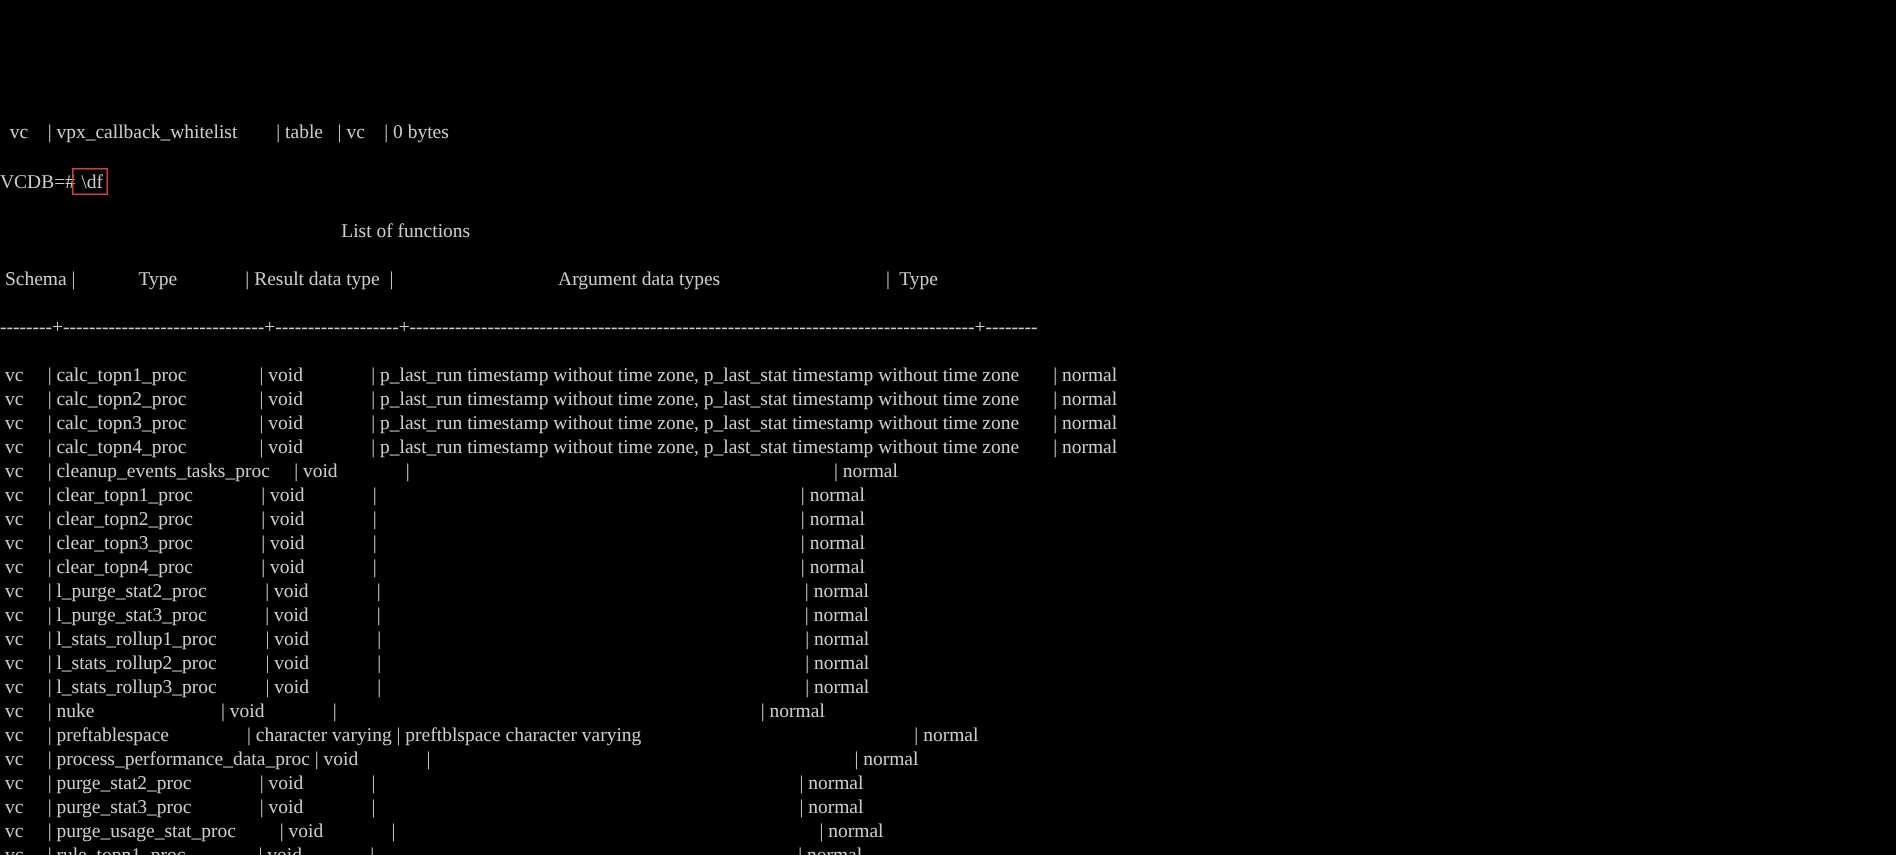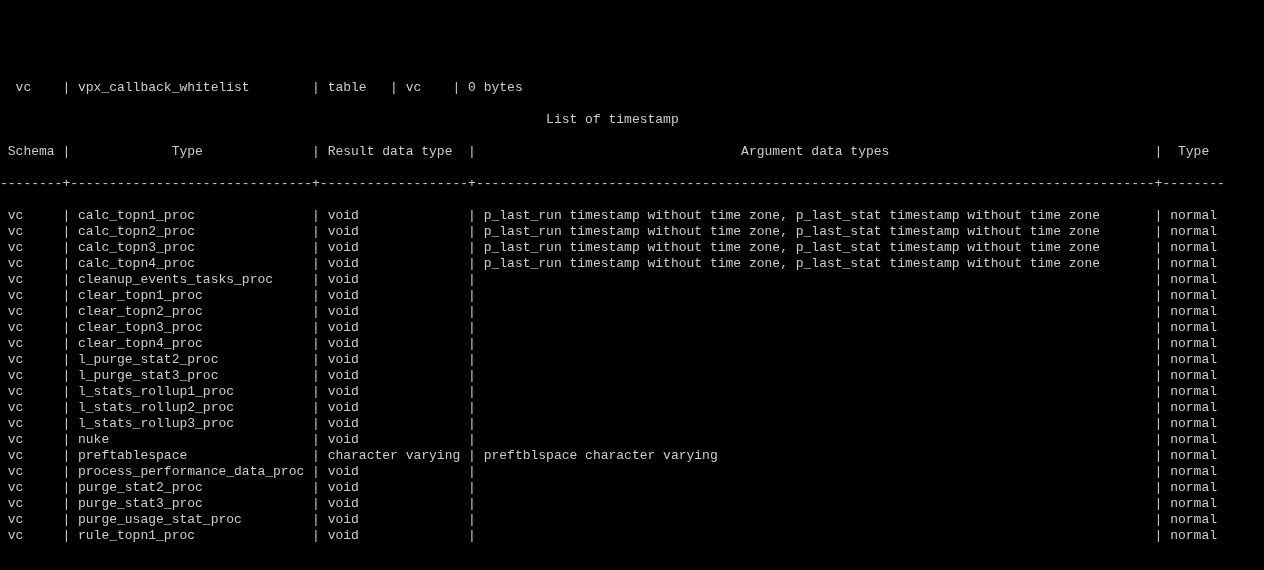--- a/index.html
+++ b/index.html
@@ -21,30 +21,32 @@
       padding: 0;
     }
     .highlight-box {
       border: 1px solid #d04040;
       padding: 0 2px;
       display: inline-block;
       margin-left: -2px;
     }
     .row {
       white-space: pre;
+      font-family: Liberation Serif, serif;
     }
   </style>
 </head>
 <body>
 
 
 
 <div class="terminal">
 <div class="row">  vc    | vpx_callback_whitelist        | table   | vc    | 0 bytes</div>
-<div class="row">                                                                      List of timestamp                                                                      </div>
+<div class="row"><span>VCDB=#</span><span class="highlight-box"><span> \df</span></span></div>
+<div class="row">                                                                      List of functions                                                                      </div>
 <div class="row"> Schema |             Type              | Result data type  |                                  Argument data types                                  |  Type  </div>
 <div class="row">--------+-------------------------------+-------------------+---------------------------------------------------------------------------------------+--------</div>
 <div id="tbody"><div class="row"> vc     | calc_topn1_proc               | void              | p_last_run timestamp without time zone, p_last_stat timestamp without time zone       | normal</div><div class="row"> vc     | calc_topn2_proc               | void              | p_last_run timestamp without time zone, p_last_stat timestamp without time zone       | normal</div><div class="row"> vc     | calc_topn3_proc               | void              | p_last_run timestamp without time zone, p_last_stat timestamp without time zone       | normal</div><div class="row"> vc     | calc_topn4_proc               | void              | p_last_run timestamp without time zone, p_last_stat timestamp without time zone       | normal</div><div class="row"> vc     | cleanup_events_tasks_proc     | void              |                                                                                       | normal</div><div class="row"> vc     | clear_topn1_proc              | void              |                                                                                       | normal</div><div class="row"> vc     | clear_topn2_proc              | void              |                                                                                       | normal</div><div class="row"> vc     | clear_topn3_proc              | void              |                                                                                       | normal</div><div class="row"> vc     | clear_topn4_proc              | void              |                                                                                       | normal</div><div class="row"> vc     | l_purge_stat2_proc            | void              |                                                                                       | normal</div><div class="row"> vc     | l_purge_stat3_proc            | void              |                                                                                       | normal</div><div class="row"> vc     | l_stats_rollup1_proc          | void              |                                                                                       | normal</div><div class="row"> vc     | l_stats_rollup2_proc          | void              |                                                                                       | normal</div><div class="row"> vc     | l_stats_rollup3_proc          | void              |                                                                                       | normal</div><div class="row"> vc     | nuke                          | void              |                                                                                       | normal</div><div class="row"> vc     | preftablespace                | character varying | preftblspace character varying                                                        | normal</div><div class="row"> vc     | process_performance_data_proc | void              |                                                                                       | normal</div><div class="row"> vc     | purge_stat2_proc              | void              |                                                                                       | normal</div><div class="row"> vc     | purge_stat3_proc              | void              |                                                                                       | normal</div><div class="row"> vc     | purge_usage_stat_proc         | void              |                                                                                       | normal</div><div class="row"> vc     | rule_topn1_proc               | void              |                                                                                       | normal</div></div>
 
 </div>
 
 
 
 
 </body></html>

